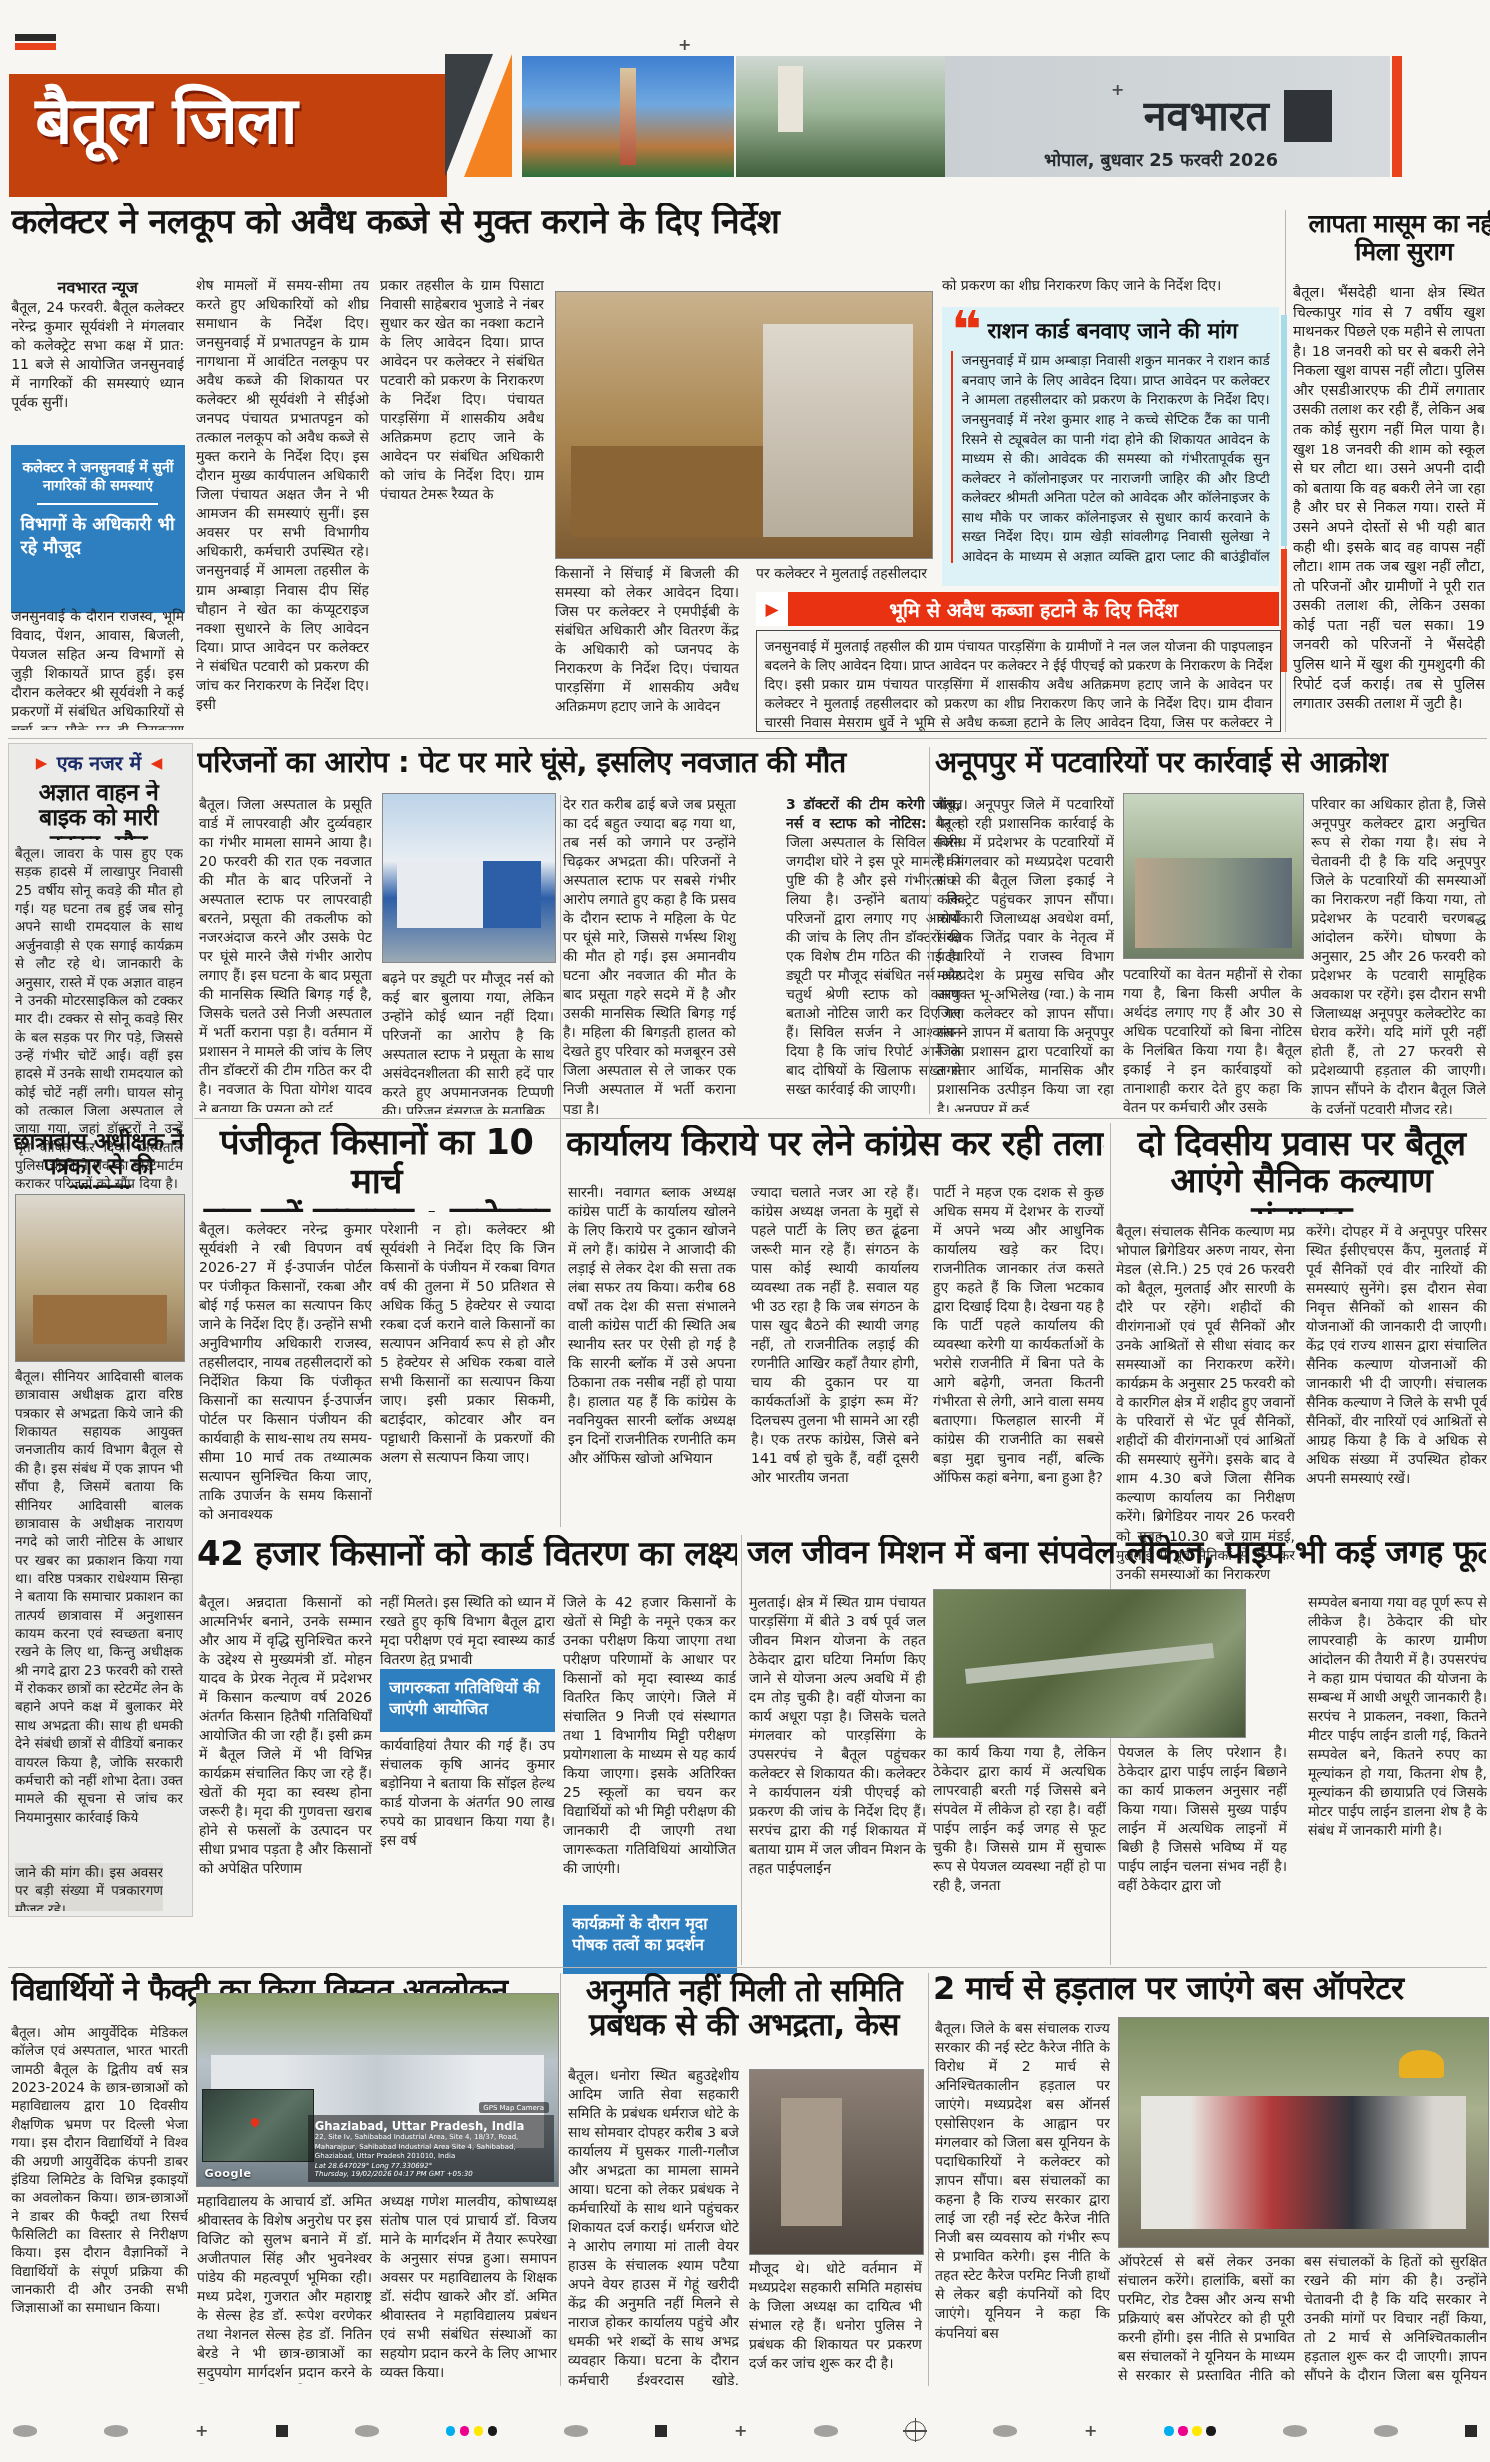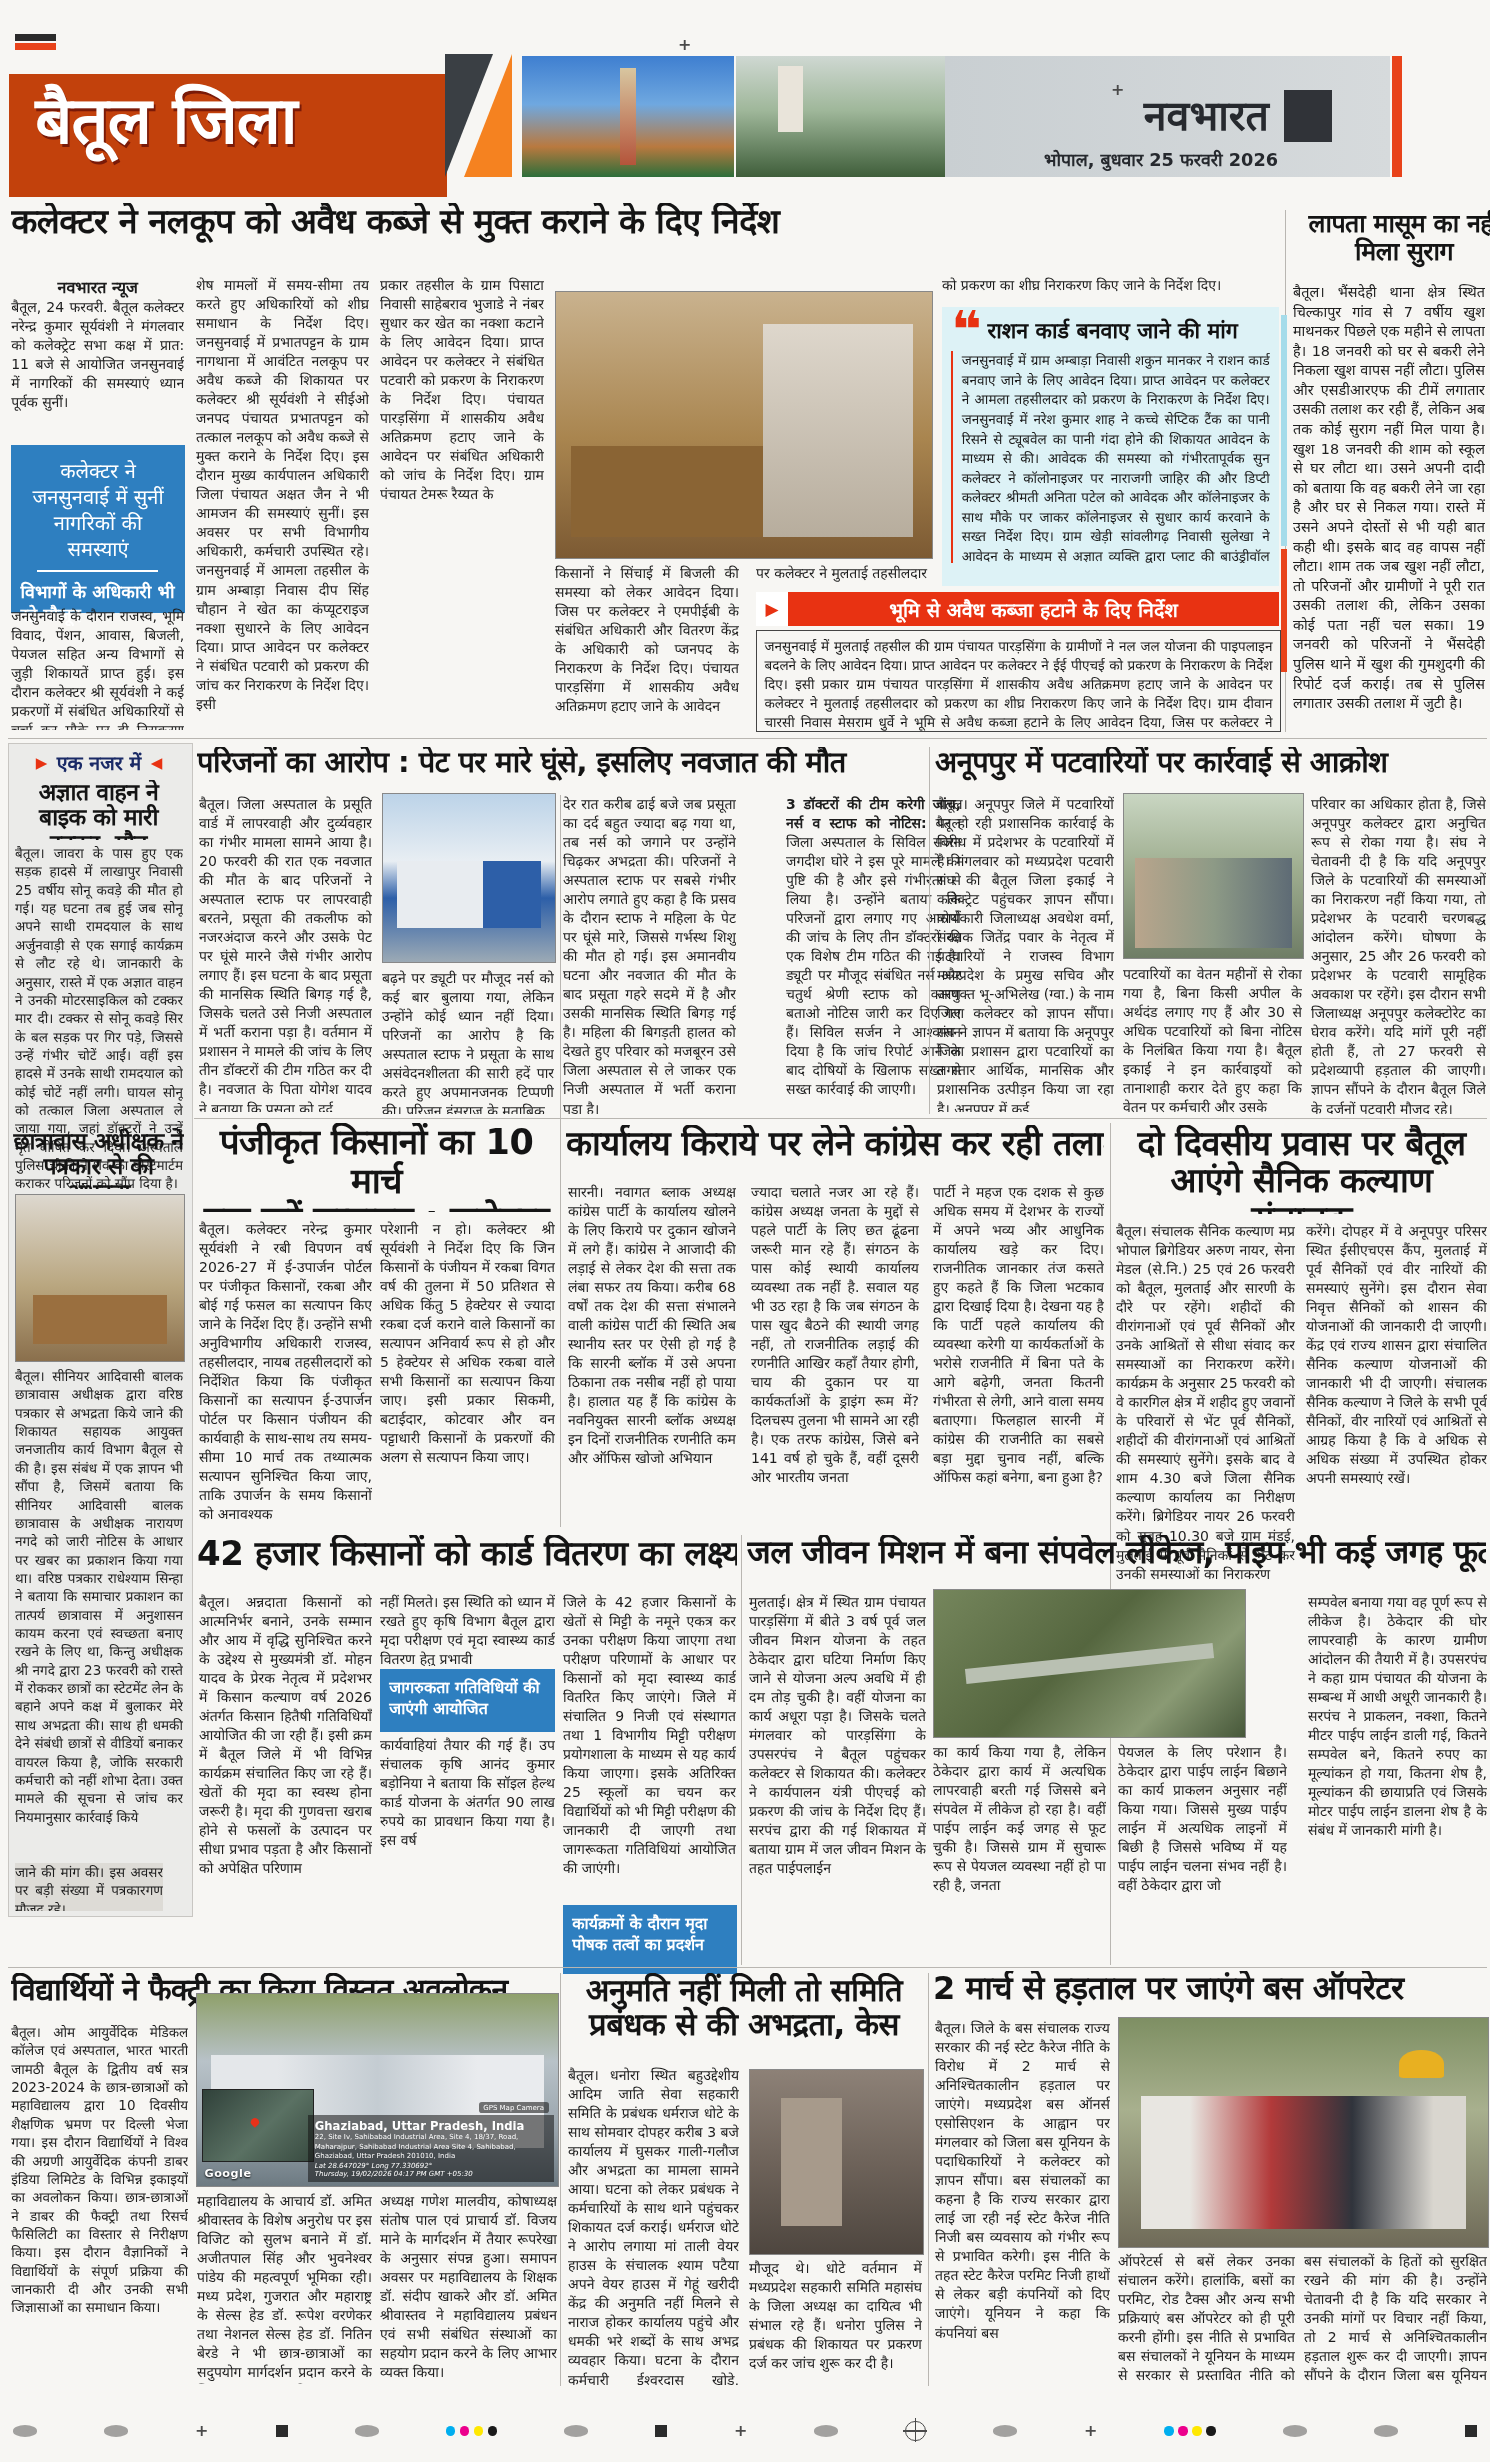--- a/index.html
+++ b/index.html
@@ -10,21 +10,21 @@
   .headline{font-weight:800;color:#141414;line-height:1.1;letter-spacing:-0.5px;overflow:hidden;white-space:nowrap;}
   .headline.wrap{white-space:normal;text-align:center;}
   .photo{overflow:hidden;}
   .vline{background:#b9b6b1;width:0.9px;}
   .hline{background:#b9b6b1;height:0.9px;}
   .caption-bold{font-weight:800;}
   .masthead{background:#c2410c;display:flex;align-items:flex-start;margin-top:20px;}
   .masthead .title{color:#fff;font-weight:800;font-size:65px;text-shadow:1.9px 2.8px 0 #7a1a08;padding-left:26px;letter-spacing:-0.9px;}
   .tri{width:0;height:0;}
   .bluebox{background:#2e7fc0;color:#fff;text-align:center;padding:13px 9.3px;}
-  .bluebox .l1{font-weight:400;font-size:20px;line-height:1.3;}
+  .bluebox .l1{font-weight:700;font-size:14px;line-height:1.3;}
   .bluebox .sep{height:1.9px;background:#fff;margin:8.4px 17px;}
   .bluebox .l2{font-weight:800;font-size:17.7px;line-height:1.3;}
   .cyanbox{background:#ddf2f6;}
   .cyanbox .ttl{font-weight:800;font-size:21.4px;color:#111;text-align:right;}
   .cyanbox .bd{font-size:13.5px;line-height:1.45;text-align:justify;border-left:2.8px solid #e83212;padding-left:8.4px;font-weight:500;}
   .quote{color:#e83212;font-size:52px;line-height:0.6;font-weight:800;}
   .redbanner{background:#e83212;color:#fff;display:flex;align-items:center;}
   .redbanner .notch{background:#fff;width:32px;height:100%;display:flex;align-items:center;justify-content:center;color:#e83212;font-size:17px;}
   .redbanner .txt{flex:1;text-align:center;font-weight:800;font-size:19.6px;}
   .boxed{border:0.9px solid #444;padding:5.6px 7.5px;font-size:13.5px;line-height:1.42;text-align:justify;font-weight:500;overflow:hidden;}

